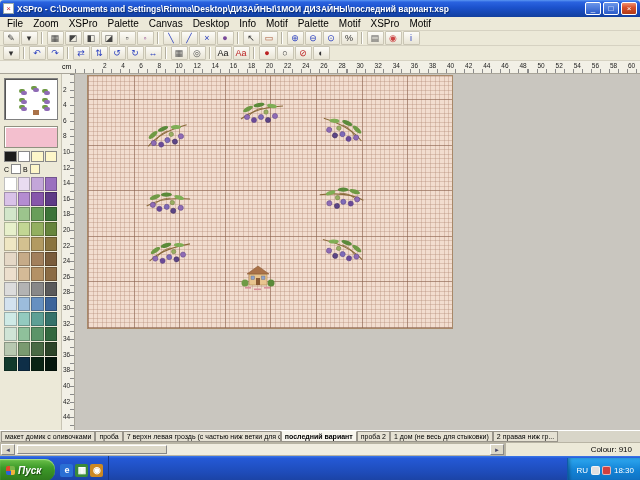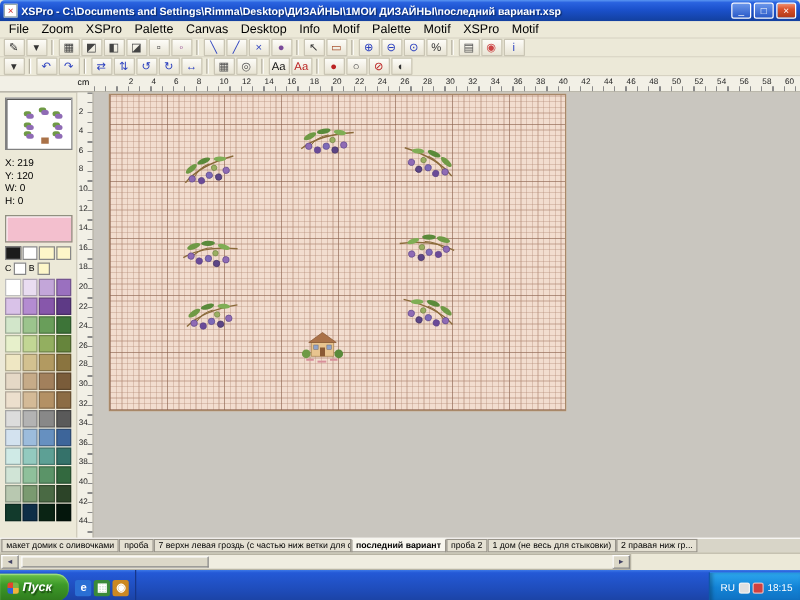--- a/index.html
+++ b/index.html
@@ -314,26 +314,20 @@
             <span class="pv-dot" style="left: 14.8px; top: 11.37px;"></span>
             <span class="pv-dot" style="left: 27.49px; top: 8.265px;"></span>
             <span class="pv-dot" style="left: 38.29px; top: 10.56px;"></span>
             <span class="pv-dot" style="left: 14.8px; top: 20.415px;"></span>
             <span class="pv-dot" style="left: 38.29px; top: 19.74px;"></span>
             <span class="pv-dot" style="left: 15.07px; top: 27.165px;"></span>
             <span class="pv-dot" style="left: 38.29px; top: 26.76px;"></span>
             <span class="pv-house" style="left: 26.95px; top: 30.27px;"></span>
           </div>
       </div>
-      <div class="coords">
-        <div>X: 219</div>
-        <div>Y: 120</div>
-        <div>W: 0</div>
-        <div>H: 0</div>
-      </div>
       <div class="cur-color" style="background: rgb(243, 191, 206);"></div>
       <div class="mini-row">
           <span class="mini-swatch" style="background: rgb(28, 28, 28);"></span>
           <span class="mini-swatch" style="background: rgb(255, 255, 255);"></span>
           <span class="mini-swatch" style="background: rgb(253, 246, 201);"></span>
           <span class="mini-swatch" style="background: rgb(253, 246, 201);"></span>
         </div>
       <div class="cb-row">
           <span class="cb-label">C</span>
           <span class="cb-swatch" style="background: rgb(255, 255, 255);"></span>
@@ -569,35 +563,38 @@
     </div>
 
   <div class="scrollrow">
     <div class="hscroll">
       <span class="scroll-btn">◄</span>
       <span class="scroll-track">
         <span class="scroll-thumb"></span>
       </span>
       <span class="scroll-btn">►</span>
     </div>
+    <div class="status-panel">
+      <span>Colour: 910</span>
+    </div>
   </div>
 
   <div class="taskbar">
     <div class="start-btn">
       <span class="win-flag"></span>
       <span>Пуск</span>
     </div>
     <div class="quick-launch">
         <span class="ql-icon" style="background: rgb(42, 111, 212);">e</span>
         <span class="ql-icon" style="background: rgb(58, 138, 58);">▦</span>
         <span class="ql-icon" style="background: rgb(204, 136, 34);">◉</span>
       </div>
     <div class="tray">
       <span>RU</span>
       <span class="tray-icons" style="display:flex;gap:2px;">
           <span class="tray-icon" style="background: rgb(224, 224, 224);"></span>
           <span class="tray-icon" style="background: rgb(208, 64, 64);"></span>
         </span>
-      <span>18:15</span>
+      <span>18:30</span>
     </div>
   </div>
 
 </div>
 
 </body></html>

